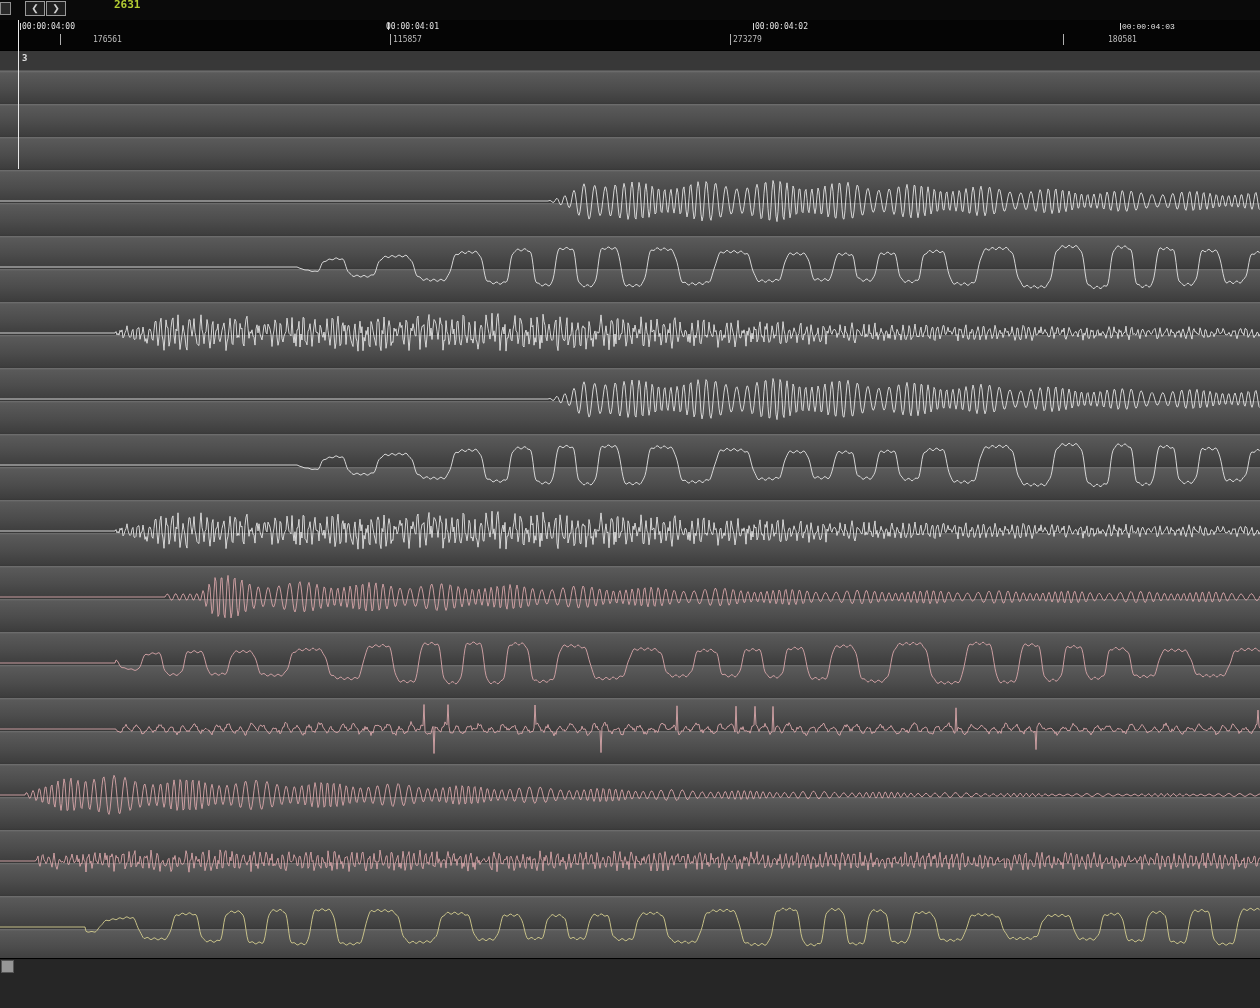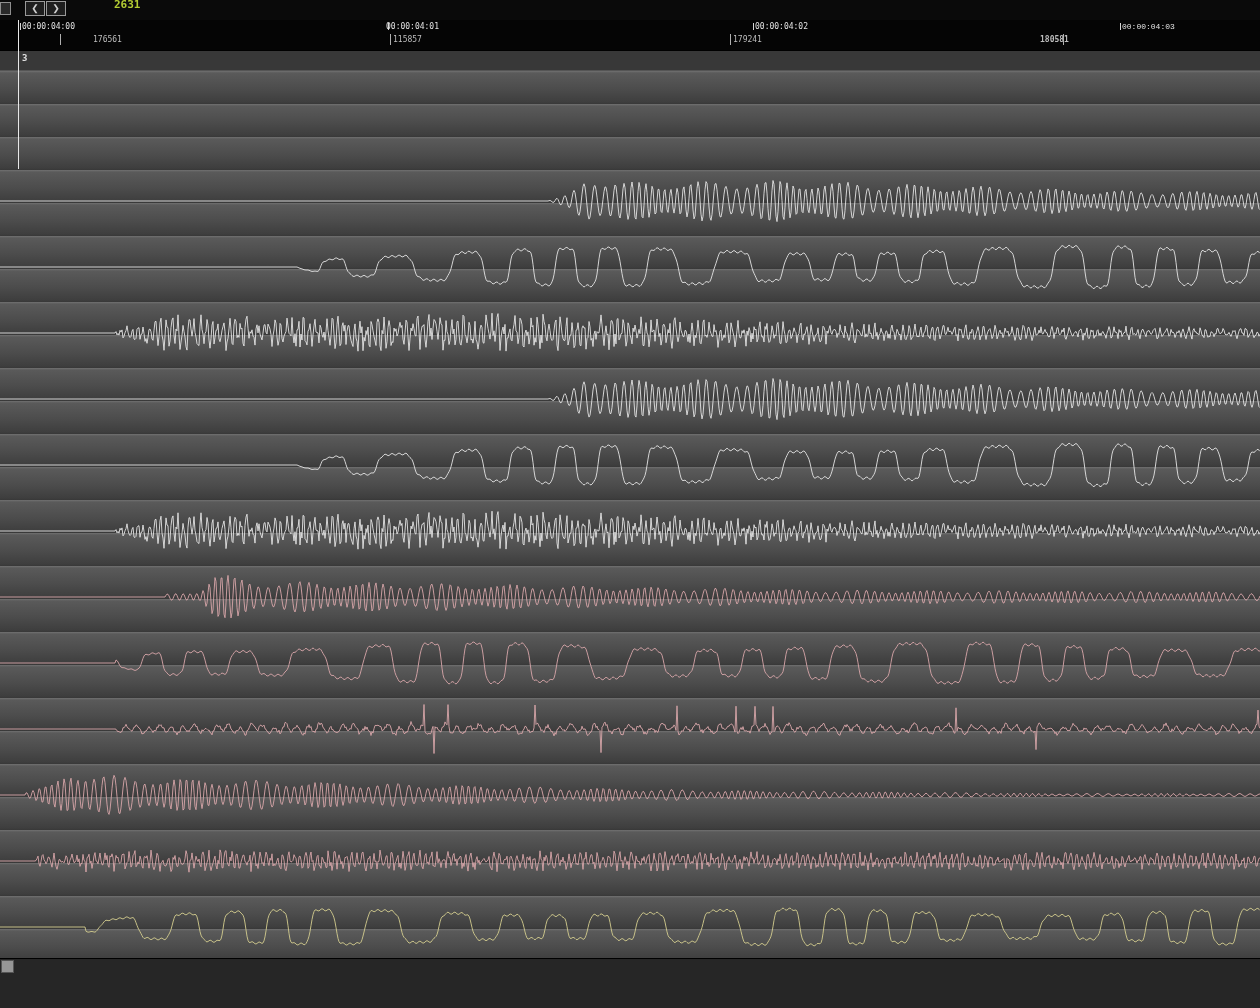--- a/index.html
+++ b/index.html
@@ -65,25 +65,25 @@
       <div class="tc-label" style="left: 22px;">00:00:04:00</div>
       <div class="smp-tick" style="left: 60px;"></div>
       <div class="smp-label" style="left: 63px; margin-left: 30px;">176561</div>
       <div class="tc-tick" style="left: 388px;"></div>
       <div class="tc-label" style="left: 386px;">00:00:04:01</div>
       <div class="smp-tick" style="left: 390px;"></div>
       <div class="smp-label" style="left: 393px;">115857</div>
       <div class="tc-tick" style="left: 753px;"></div>
       <div class="tc-label" style="left: 755px;">00:00:04:02</div>
       <div class="smp-tick" style="left: 730px;"></div>
-      <div class="smp-label" style="left: 733px;">179241</div>
+      <div class="smp-label" style="left: 733px;">273279</div>
       <div class="tc-tick" style="left: 1120px;"></div>
       <div class="tc-label" style="left: 1122px; font-family: Liberation Mono, monospace;">00:00:04:03</div>
       <div class="smp-tick" style="left: 1063px;"></div>
-      <div class="smp-label" style="left: 1040px; font-weight: bold;">180581</div>
+      <div class="smp-label" style="left: 1108px;">180581</div>
     </div>
 
   <div class="marker-strip">
     <div class="marker-label">3</div>
   </div>
 
   <div class="lanes">
     <svg id="wave-svg" width="1260" height="887" viewBox="0 0 1260 887">
         <polyline points="0,130.0 1,130.0 2,130.0 3,130.0 4,130.0 5,130.0 6,130.0 7,130.0 8,130.0 9,130.0 10,130.0 11,130.0 12,130.0 13,130.0 14,130.0 15,130.0 16,130.0 17,130.0 18,130.0 19,130.0 20,130.0 21,130.0 22,130.0 23,130.0 24,130.0 25,130.0 26,130.0 27,130.0 28,130.0 29,130.0 30,130.0 31,130.0 32,130.0 33,130.0 34,130.0 35,130.0 36,130.0 37,130.0 38,130.0 39,130.0 40,130.0 41,130.0 42,130.0 43,130.0 44,130.0 45,130.0 46,130.0 47,130.0 48,130.0 49,130.0 50,130.0 51,130.0 52,130.0 53,130.0 54,130.0 55,130.0 56,130.0 57,130.0 58,130.0 59,130.0 60,130.0 61,130.0 62,130.0 63,130.0 64,130.0 65,130.0 66,130.0 67,130.0 68,130.0 69,130.0 70,130.0 71,130.0 72,130.0 73,130.0 74,130.0 75,130.0 76,130.0 77,130.0 78,130.0 79,130.0 80,130.0 81,130.0 82,130.0 83,130.0 84,130.0 85,130.0 86,130.0 87,130.0 88,130.0 89,130.0 90,130.0 91,130.0 92,130.0 93,130.0 94,130.0 95,130.0 96,130.0 97,130.0 98,130.0 99,130.0 100,130.0 101,130.0 102,130.0 103,130.0 104,130.0 105,130.0 106,130.0 107,130.0 108,130.0 109,130.0 110,130.0 111,130.0 112,130.0 113,130.0 114,130.0 115,130.0 116,130.0 117,130.0 118,130.0 119,130.0 120,130.0 121,130.0 122,130.0 123,130.0 124,130.0 125,130.0 126,130.0 127,130.0 128,130.0 129,130.0 130,130.0 131,130.0 132,130.0 133,130.0 134,130.0 135,130.0 136,130.0 137,130.0 138,130.0 139,130.0 140,130.0 141,130.0 142,130.0 143,130.0 144,130.0 145,130.0 146,130.0 147,130.0 148,130.0 149,130.0 150,130.0 151,130.0 152,130.0 153,130.0 154,130.0 155,130.0 156,130.0 157,130.0 158,130.0 159,130.0 160,130.0 161,130.0 162,130.0 163,130.0 164,130.0 165,130.0 166,130.0 167,130.0 168,130.0 169,130.0 170,130.0 171,130.0 172,130.0 173,130.0 174,130.0 175,130.0 176,130.0 177,130.0 178,130.0 179,130.0 180,130.0 181,130.0 182,130.0 183,130.0 184,130.0 185,130.0 186,130.0 187,130.0 188,130.0 189,130.0 190,130.0 191,130.0 192,130.0 193,130.0 194,130.0 195,130.0 196,130.0 197,130.0 198,130.0 199,130.0 200,130.0 201,130.0 202,130.0 203,130.0 204,130.0 205,130.0 206,130.0 207,130.0 208,130.0 209,130.0 210,130.0 211,130.0 212,130.0 213,130.0 214,130.0 215,130.0 216,130.0 217,130.0 218,130.0 219,130.0 220,130.0 221,130.0 222,130.0 223,130.0 224,130.0 225,130.0 226,130.0 227,130.0 228,130.0 229,130.0 230,130.0 231,130.0 232,130.0 233,130.0 234,130.0 235,130.0 236,130.0 237,130.0 238,130.0 239,130.0 240,130.0 241,130.0 242,130.0 243,130.0 244,130.0 245,130.0 246,130.0 247,130.0 248,130.0 249,130.0 250,130.0 251,130.0 252,130.0 253,130.0 254,130.0 255,130.0 256,130.0 257,130.0 258,130.0 259,130.0 260,130.0 261,130.0 262,130.0 263,130.0 264,130.0 265,130.0 266,130.0 267,130.0 268,130.0 269,130.0 270,130.0 271,130.0 272,130.0 273,130.0 274,130.0 275,130.0 276,130.0 277,130.0 278,130.0 279,130.0 280,130.0 281,130.0 282,130.0 283,130.0 284,130.0 285,130.0 286,130.0 287,130.0 288,130.0 289,130.0 290,130.0 291,130.0 292,130.0 293,130.0 294,130.0 295,130.0 296,130.0 297,130.0 298,130.0 299,130.0 300,130.0 301,130.0 302,130.0 303,130.0 304,130.0 305,130.0 306,130.0 307,130.0 308,130.0 309,130.0 310,130.0 311,130.0 312,130.0 313,130.0 314,130.0 315,130.0 316,130.0 317,130.0 318,130.0 319,130.0 320,130.0 321,130.0 322,130.0 323,130.0 324,130.0 325,130.0 326,130.0 327,130.0 328,130.0 329,130.0 330,130.0 331,130.0 332,130.0 333,130.0 334,130.0 335,130.0 336,130.0 337,130.0 338,130.0 339,130.0 340,130.0 341,130.0 342,130.0 343,130.0 344,130.0 345,130.0 346,130.0 347,130.0 348,130.0 349,130.0 350,130.0 351,130.0 352,130.0 353,130.0 354,130.0 355,130.0 356,130.0 357,130.0 358,130.0 359,130.0 360,130.0 361,130.0 362,130.0 363,130.0 364,130.0 365,130.0 366,130.0 367,130.0 368,130.0 369,130.0 370,130.0 371,130.0 372,130.0 373,130.0 374,130.0 375,130.0 376,130.0 377,130.0 378,130.0 379,130.0 380,130.0 381,130.0 382,130.0 383,130.0 384,130.0 385,130.0 386,130.0 387,130.0 388,130.0 389,130.0 390,130.0 391,130.0 392,130.0 393,130.0 394,130.0 395,130.0 396,130.0 397,130.0 398,130.0 399,130.0 400,130.0 401,130.0 402,130.0 403,130.0 404,130.0 405,130.0 406,130.0 407,130.0 408,130.0 409,130.0 410,130.0 411,130.0 412,130.0 413,130.0 414,130.0 415,130.0 416,130.0 417,130.0 418,130.0 419,130.0 420,130.0 421,130.0 422,130.0 423,130.0 424,130.0 425,130.0 426,130.0 427,130.0 428,130.0 429,130.0 430,130.0 431,130.0 432,130.0 433,130.0 434,130.0 435,130.0 436,130.0 437,130.0 438,130.0 439,130.0 440,130.0 441,130.0 442,130.0 443,130.0 444,130.0 445,130.0 446,130.0 447,130.0 448,130.0 449,130.0 450,130.0 451,130.0 452,130.0 453,130.0 454,130.0 455,130.0 456,130.0 457,130.0 458,130.0 459,130.0 460,130.0 461,130.0 462,130.0 463,130.0 464,130.0 465,130.0 466,130.0 467,130.0 468,130.0 469,130.0 470,130.0 471,130.0 472,130.0 473,130.0 474,130.0 475,130.0 476,130.0 477,130.0 478,130.0 479,130.0 480,130.0 481,130.0 482,130.0 483,130.0 484,130.0 485,130.0 486,130.0 487,130.0 488,130.0 489,130.0 490,130.0 491,130.0 492,130.0 493,130.0 494,130.0 495,130.0 496,130.0 497,130.0 498,130.0 499,130.0 500,130.0 501,130.0 502,130.0 503,130.0 504,130.0 505,130.0 506,130.0 507,130.0 508,130.0 509,130.0 510,130.0 511,130.0 512,130.0 513,130.0 514,130.0 515,130.0 516,130.0 517,130.0 518,130.0 519,130.0 520,130.0 521,130.0 522,130.0 523,130.0 524,130.0 525,130.0 526,130.0 527,130.0 528,130.0 529,130.0 530,130.0 531,130.0 532,130.0 533,130.0 534,130.0 535,130.0 536,130.0 537,130.0 538,130.0 539,130.0 540,130.0 541,130.0 542,130.0 543,130.0 544,130.0 545,130.0 546,130.0 547,130.0 548,130.0 549,129.7 550,129.5 551,129.9 552,130.8 553,131.4 554,131.1 555,129.7 556,128.0 557,127.3 558,128.4 559,130.9 560,133.3 561,133.9 562,132.3 563,128.9 564,125.8 565,124.7 566,126.4 567,130.2 568,134.3 569,136.5 570,135.8 571,132.4 572,126.9 573,121.6 574,119.4 575,121.7 576,128.1 577,136.1 578,142.4 579,144.3 580,140.7 581,132.7 582,123.2 583,115.6 584,112.8 585,116.0 586,124.2 587,134.7 588,144.0 589,148.1 590,146.1 591,139.2 592,129.8 593,120.9 594,115.3 595,114.5 596,118.7 597,126.2 598,134.8 599,141.7 600,144.6 601,142.7 602,136.6 603,128.3 604,120.5 605,115.9 606,116.3 607,121.6 608,130.2 609,139.0 610,144.5 611,144.5 612,138.7 613,129.0 614,119.4 615,114.0 616,115.6 617,123.7 618,135.1 619,144.4 620,147.0 621,141.1 622,129.4 623,117.7 624,112.4 625,116.6 626,128.5 627,141.7 628,148.4 629,144.1 630,130.8 631,116.7 632,111.0 633,117.8 634,133.0 635,146.3 636,148.1 637,136.9 638,120.6 639,111.4 640,116.4 641,131.9 642,145.7 643,146.8 644,134.3 645,118.6 646,112.7 647,121.6 648,137.4 649,146.3 650,140.7 651,125.9 652,115.3 653,118.3 654,131.7 655,143.0 656,141.9 657,129.9 658,118.5 659,118.3 660,129.0 661,140.3 662,141.5 663,131.8 664,120.6 665,118.7 666,127.5 667,138.6 668,141.4 669,133.4 670,122.2 671,118.4 672,125.5 673,136.9 674,142.1 675,136.2 676,124.4 677,117.4 678,121.5 679,133.4 680,142.8 681,141.3 682,129.9 683,118.2 684,115.9 685,125.2 686,138.8 687,145.9 688,140.8 689,127.2 690,115.2 691,113.7 692,124.1 693,138.9 694,147.9 695,145.1 696,132.1 697,117.6 698,110.7 699,115.5 700,129.1 701,143.2 702,149.9 703,145.5 704,132.8 705,118.7 706,110.6 707,112.3 708,122.5 709,136.0 710,146.5 711,149.3 712,143.6 713,132.3 714,120.5 715,113.0 716,112.5 717,118.8 718,129.1 719,139.3 720,145.6 721,146.0 722,140.8 723,132.2 724,123.2 725,117.0 726,115.4 727,118.6 728,125.4 729,133.3 730,139.9 731,143.1 732,142.0 733,137.2 734,130.2 735,123.4 736,118.8 737,117.8 738,120.8 739,126.7 740,133.8 741,139.7 742,142.4 743,140.9 744,135.6 745,128.1 746,121.0 747,116.9 748,117.6 749,123.1 750,131.6 751,139.9 752,144.7 753,143.5 754,136.4 755,126.1 756,116.9 757,113.3 758,117.4 759,127.9 760,140.0 761,147.7 762,146.5 763,136.4 764,122.3 765,112.0 766,111.6 767,122.1 768,137.7 769,149.0 770,148.7 771,136.3 772,119.6 773,109.5 774,113.4 775,128.9 776,145.3 777,150.6 778,140.7 779,122.8 780,110.5 781,113.6 782,129.5 783,145.5 784,148.5 785,136.2 786,119.1 787,111.8 788,120.3 789,136.9 790,146.8 791,141.5 792,126.2 793,115.0 794,117.8 795,131.6 796,143.3 797,142.2 798,129.8 799,118.2 800,118.1 801,129.2 802,140.6 803,141.7 804,131.6 805,120.3 806,118.4 807,127.5 808,138.8 809,141.7 810,133.5 811,122.0 812,118.0 813,125.1 814,136.9 815,142.6 816,136.8 817,124.7 818,117.0 819,120.6 820,132.7 821,142.8 822,142.3 823,131.4 824,118.9 825,115.0 826,123.1 827,137.0 828,145.9 829,142.9 830,130.2 831,117.0 832,112.7 833,120.5 834,135.0 835,146.4 836,147.2 837,137.1 838,122.4 839,112.3 840,112.6 841,123.0 842,137.2 843,147.4 844,148.2 845,139.6 846,126.3 847,115.1 848,111.3 849,116.3 850,127.4 851,139.3 852,146.7 853,146.8 854,140.0 855,129.5 856,119.6 857,114.2 858,115.0 859,121.2 860,130.3 861,138.8 862,143.8 863,143.8 864,139.1 865,131.7 866,124.1 867,118.8 868,117.4 869,120.1 870,125.7 871,132.5 872,138.3 873,141.2 874,140.5 875,136.5 876,130.5 877,124.5 878,120.3 879,119.2 880,121.8 881,127.1 882,133.4 883,138.8 884,141.1 885,139.6 886,134.6 887,127.6 888,121.2 889,118.0 890,119.3 891,125.1 892,133.1 893,140.3 894,143.4 895,140.7 896,133.0 897,123.4 898,116.5 899,115.9 900,122.3 901,133.0 902,142.6 903,145.8 904,140.4 905,128.9 906,117.6 907,113.4 908,119.1 909,131.7 910,143.5 911,146.8 912,139.0 913,125.1 914,114.4 915,114.7 916,125.9 917,140.1 918,146.7 919,140.6 920,126.5 921,115.3 922,116.0 923,127.9 924,141.2 925,144.8 926,135.9 927,122.3 928,115.8 929,121.9 930,134.8 931,143.0 932,139.2 933,127.3 934,118.4 935,120.5 936,131.2 937,140.3 938,139.4 939,129.8 940,120.8 941,120.8 942,129.5 943,138.4 944,139.1 945,131.2 946,122.3 947,120.9 948,128.1 949,137.0 950,139.3 951,132.8 952,123.7 953,120.3 954,125.9 955,135.3 956,140.2 957,135.9 958,126.2 959,119.6 960,121.8 961,131.3 962,139.9 963,140.6 964,132.5 965,122.0 966,117.6 967,122.8 968,133.7 969,142.1 970,141.8 971,132.8 972,121.7 973,116.0 974,119.8 975,130.4 976,140.9 977,144.6 978,139.3 979,128.5 980,118.5 981,115.2 982,120.1 983,130.3 984,140.2 985,144.8 986,141.8 987,133.2 988,123.3 989,116.8 990,116.4 991,122.0 992,130.8 993,138.9 994,143.0 995,141.8 996,136.0 997,128.2 998,121.5 999,118.2 1000,119.3 1001,124.1 1002,130.7 1003,136.6 1004,140.0 1005,139.9 1006,136.6 1007,131.3 1008,125.9 1009,122.0 1010,120.9 1011,122.6 1012,126.7 1013,131.6 1014,135.9 1015,138.2 1016,137.9 1017,135.0 1018,130.6 1019,125.9 1020,122.7 1021,121.8 1022,123.7 1023,127.9 1024,132.9 1025,137.0 1026,138.7 1027,137.2 1028,132.9 1029,127.3 1030,122.5 1031,120.5 1032,122.4 1033,127.6 1034,134.2 1035,139.2 1036,140.3 1037,136.6 1038,129.5 1039,122.3 1040,118.7 1041,120.8 1042,127.9 1043,136.4 1044,141.7 1045,140.5 1046,133.1 1047,123.7 1048,117.9 1049,119.5 1050,127.9 1051,137.7 1052,142.6 1053,138.9 1054,129.0 1055,119.9 1056,118.0 1057,125.0 1058,135.6 1059,141.8 1060,138.8 1061,128.9 1062,120.1 1063,119.5 1064,127.5 1065,137.3 1066,140.6 1067,134.8 1068,125.1 1069,120.0 1070,124.0 1071,133.1 1072,139.0 1073,136.5 1074,128.3 1075,122.0 1076,123.4 1077,130.8 1078,137.2 1079,136.5 1080,129.8 1081,123.5 1082,123.6 1083,129.7 1084,135.9 1085,136.3 1086,130.8 1087,124.6 1088,123.6 1089,128.7 1090,135.0 1091,136.6 1092,132.1 1093,125.6 1094,123.0 1095,126.8 1096,133.6 1097,137.3 1098,134.6 1099,127.8 1100,122.6 1101,123.7 1102,130.1 1103,136.7 1104,138.0 1105,132.9 1106,125.2 1107,121.0 1108,123.6 1109,131.1 1110,138.0 1111,139.3 1112,134.1 1113,125.9 1114,120.4 1115,121.0 1116,127.5 1117,135.6 1118,140.3 1119,138.9 1120,132.4 1121,124.5 1122,119.7 1123,120.5 1124,126.2 1125,133.8 1126,139.4 1127,140.3 1128,136.3 1129,129.6 1130,123.3 1131,120.1 1132,121.2 1133,125.9 1134,132.1 1135,137.2 1136,139.2 1137,137.7 1138,133.5 1139,128.1 1140,123.8 1141,121.8 1142,122.7 1143,126.1 1144,130.6 1145,134.6 1146,137.0 1147,136.9 1148,134.7 1149,131.1 1150,127.3 1151,124.5 1152,123.5 1153,124.6 1154,127.4 1155,131.0 1156,134.2 1157,136.0 1158,135.8 1159,133.8 1160,130.5 1161,126.9 1162,124.4 1163,123.7 1164,125.3 1165,128.6 1166,132.6 1167,135.7 1168,136.8 1169,135.3 1170,131.5 1171,126.9 1172,123.4 1173,122.5 1174,124.9 1175,129.7 1176,134.9 1177,138.1 1178,137.5 1179,133.1 1180,126.9 1181,122.0 1182,121.2 1183,125.2 1184,132.1 1185,137.9 1186,139.3 1187,135.1 1188,127.7 1189,121.5 1190,120.7 1191,126.0 1192,134.1 1193,139.4 1194,138.2 1195,131.2 1196,123.3 1197,120.4 1198,124.8 1199,133.1 1200,138.9 1201,137.6 1202,130.2 1203,122.8 1204,121.6 1205,127.4 1206,135.2 1207,138.3 1208,134.1 1209,126.5 1210,122.3 1211,125.2 1212,132.2 1213,137.0 1214,135.1 1215,128.7 1216,123.7 1217,124.8 1218,130.7 1219,135.7 1220,135.1 1221,129.8 1222,124.8 1223,124.9 1224,129.8 1225,134.8 1226,135.1 1227,130.6 1228,125.5 1229,124.7 1230,128.9 1231,134.1 1232,135.6 1233,131.9 1234,126.4 1235,124.0 1236,127.0 1237,132.8 1238,136.2 1239,134.3 1240,128.6 1241,123.8 1242,124.1 1243,129.3 1244,135.3 1245,137.2 1246,133.5 1247,126.9 1248,122.5 1249,123.5 1250,129.4 1251,135.8 1252,138.3 1253,135.2 1254,128.6 1255,122.8 1256,121.5 1257,125.5 1258,132.2 1259,137.7 1260,138.7" fill="none" stroke="#e4e4e4" stroke-width="0.9"></polyline>
         <polyline points="0,196.0 1,196.0 2,196.0 3,196.0 4,196.0 5,196.0 6,196.0 7,196.0 8,196.0 9,196.0 10,196.0 11,196.0 12,196.0 13,196.0 14,196.0 15,196.0 16,196.0 17,196.0 18,196.0 19,196.0 20,196.0 21,196.0 22,196.0 23,196.0 24,196.0 25,196.0 26,196.0 27,196.0 28,196.0 29,196.0 30,196.0 31,196.0 32,196.0 33,196.0 34,196.0 35,196.0 36,196.0 37,196.0 38,196.0 39,196.0 40,196.0 41,196.0 42,196.0 43,196.0 44,196.0 45,196.0 46,196.0 47,196.0 48,196.0 49,196.0 50,196.0 51,196.0 52,196.0 53,196.0 54,196.0 55,196.0 56,196.0 57,196.0 58,196.0 59,196.0 60,196.0 61,196.0 62,196.0 63,196.0 64,196.0 65,196.0 66,196.0 67,196.0 68,196.0 69,196.0 70,196.0 71,196.0 72,196.0 73,196.0 74,196.0 75,196.0 76,196.0 77,196.0 78,196.0 79,196.0 80,196.0 81,196.0 82,196.0 83,196.0 84,196.0 85,196.0 86,196.0 87,196.0 88,196.0 89,196.0 90,196.0 91,196.0 92,196.0 93,196.0 94,196.0 95,196.0 96,196.0 97,196.0 98,196.0 99,196.0 100,196.0 101,196.0 102,196.0 103,196.0 104,196.0 105,196.0 106,196.0 107,196.0 108,196.0 109,196.0 110,196.0 111,196.0 112,196.0 113,196.0 114,196.0 115,196.0 116,196.0 117,196.0 118,196.0 119,196.0 120,196.0 121,196.0 122,196.0 123,196.0 124,196.0 125,196.0 126,196.0 127,196.0 128,196.0 129,196.0 130,196.0 131,196.0 132,196.0 133,196.0 134,196.0 135,196.0 136,196.0 137,196.0 138,196.0 139,196.0 140,196.0 141,196.0 142,196.0 143,196.0 144,196.0 145,196.0 146,196.0 147,196.0 148,196.0 149,196.0 150,196.0 151,196.0 152,196.0 153,196.0 154,196.0 155,196.0 156,196.0 157,196.0 158,196.0 159,196.0 160,196.0 161,196.0 162,196.0 163,196.0 164,196.0 165,196.0 166,196.0 167,196.0 168,196.0 169,196.0 170,196.0 171,196.0 172,196.0 173,196.0 174,196.0 175,196.0 176,196.0 177,196.0 178,196.0 179,196.0 180,196.0 181,196.0 182,196.0 183,196.0 184,196.0 185,196.0 186,196.0 187,196.0 188,196.0 189,196.0 190,196.0 191,196.0 192,196.0 193,196.0 194,196.0 195,196.0 196,196.0 197,196.0 198,196.0 199,196.0 200,196.0 201,196.0 202,196.0 203,196.0 204,196.0 205,196.0 206,196.0 207,196.0 208,196.0 209,196.0 210,196.0 211,196.0 212,196.0 213,196.0 214,196.0 215,196.0 216,196.0 217,196.0 218,196.0 219,196.0 220,196.0 221,196.0 222,196.0 223,196.0 224,196.0 225,196.0 226,196.0 227,196.0 228,196.0 229,196.0 230,196.0 231,196.0 232,196.0 233,196.0 234,196.0 235,196.0 236,196.0 237,196.0 238,196.0 239,196.0 240,196.0 241,196.0 242,196.0 243,196.0 244,196.0 245,196.0 246,196.0 247,196.0 248,196.0 249,196.0 250,196.0 251,196.0 252,196.0 253,196.0 254,196.0 255,196.0 256,196.0 257,196.0 258,196.0 259,196.0 260,196.0 261,196.0 262,196.0 263,196.0 264,196.0 265,196.0 266,196.0 267,196.0 268,196.0 269,196.0 270,196.0 271,196.0 272,196.0 273,196.0 274,196.0 275,196.0 276,196.0 277,196.0 278,196.0 279,196.0 280,196.0 281,196.0 282,196.0 283,196.0 284,196.0 285,196.0 286,196.0 287,196.0 288,196.0 289,196.0 290,196.0 291,196.0 292,196.0 293,196.0 294,196.0 295,196.0 296,196.0 297,196.0 298,196.4 299,196.9 300,197.3 301,197.6 302,197.9 303,198.3 304,198.7 305,198.9 306,199.0 307,199.0 308,199.0 309,199.3 310,199.7 311,200.2 312,200.4 313,200.4 314,200.2 315,200.1 316,200.2 317,200.4 318,200.3 319,199.4 320,197.3 321,194.7 322,192.4 323,191.1 324,190.6 325,190.5 326,190.2 327,189.5 328,188.7 329,188.1 330,188.1 331,188.5 332,188.8 333,188.7 334,188.1 335,187.3 336,186.9 337,187.1 338,187.8 339,188.4 340,188.5 341,188.2 342,187.9 343,188.2 344,189.7 345,192.4 346,195.6 347,198.6 348,200.6 349,201.7 350,202.5 351,203.4 352,204.5 353,205.3 354,205.5 355,205.1 356,204.5 357,204.1 358,204.5 359,205.2 360,205.9 361,206.0 362,205.4 363,204.7 364,204.4 365,204.7 366,205.5 367,206.1 368,206.1 369,205.5 370,204.6 371,204.0 372,203.9 373,204.0 374,203.6 375,201.9 376,199.1 377,195.6 378,192.6 379,190.6 380,189.5 381,188.9 382,188.1 383,186.9 384,185.8 385,185.2 386,185.4 387,186.0 388,186.6 389,186.5 390,185.7 391,184.9 392,184.5 393,184.8 394,185.5 395,186.1 396,186.1 397,185.3 398,184.5 399,184.1 400,184.4 401,185.2 402,185.9 403,185.8 404,185.2 405,184.4 406,184.2 407,184.9 408,186.2 409,187.5 410,188.6 411,189.4 412,190.7 413,193.0 414,196.3 415,200.0 416,203.1 417,205.0 418,205.6 419,205.7 420,206.1 421,207.0 422,208.3 423,209.2 424,209.3 425,208.6 426,207.9 427,207.7 428,208.3 429,209.3 430,210.0 431,210.0 432,209.2 433,208.4 434,208.1 435,208.7 436,209.6 437,210.3 438,210.2 439,209.4 440,208.5 441,208.2 442,208.7 443,209.5 444,209.9 445,209.4 446,208.0 447,206.2 448,204.4 449,202.7 450,200.7 451,197.7 452,193.9 453,189.7 454,186.2 455,184.1 456,183.3 457,183.5 458,183.6 459,183.1 460,182.0 461,181.0 462,180.6 463,181.1 464,182.0 465,182.5 466,182.3 467,181.4 468,180.4 469,180.2 470,180.7 471,181.6 472,182.2 473,182.0 474,181.1 475,180.3 476,180.2 477,181.1 478,182.5 479,183.9 480,185.2 481,186.7 482,189.6 483,194.1 484,199.7 485,204.8 486,208.4 487,210.0 488,210.3 489,210.1 490,210.3 491,211.1 492,212.2 493,212.9 494,212.7 495,211.9 496,211.1 497,211.0 498,211.7 499,212.7 500,213.3 501,213.0 502,212.1 503,211.2 504,210.8 505,211.1 506,211.2 507,210.1 508,206.8 509,201.1 510,194.1 511,188.0 512,184.3 513,182.6 514,181.7 515,180.7 516,179.4 517,178.3 518,178.0 519,178.6 520,179.5 521,180.0 522,179.6 523,178.7 524,177.8 525,177.7 526,178.4 527,179.5 528,180.2 529,180.4 530,180.6 531,182.1 532,186.3 533,193.5 534,201.8 535,208.0 536,211.1 537,212.0 538,212.0 539,212.4 540,213.3 541,214.4 542,215.0 543,214.7 544,213.8 545,213.0 546,213.0 547,213.7 548,214.6 549,215.0 550,214.3 551,212.8 552,210.8 553,208.0 554,203.6 555,197.0 556,189.8 557,183.9 558,180.0 559,177.8 560,177.1 561,177.6 562,178.4 563,178.7 564,178.2 565,177.3 566,176.5 567,176.4 568,177.2 569,178.2 570,178.7 571,178.5 572,178.1 573,178.5 574,180.9 575,186.5 576,194.9 577,203.4 578,209.0 579,211.4 580,212.3 581,213.1 582,214.3 583,215.4 584,215.9 585,215.5 586,214.5 587,213.8 588,213.8 589,214.6 590,215.6 591,215.9 592,215.2 593,213.8 594,212.3 595,210.7 596,208.1 597,203.1 598,195.6 599,187.8 600,181.9 601,178.5 602,177.3 603,177.5 604,178.2 605,178.4 606,177.8 607,176.8 608,176.0 609,176.1 610,176.9 611,177.9 612,178.3 613,177.8 614,177.0 615,176.5 616,177.1 617,178.9 618,181.6 619,185.4 620,190.3 621,196.4 622,202.6 623,207.7 624,211.5 625,214.0 626,215.1 627,214.9 628,214.1 629,213.5 630,213.7 631,214.6 632,215.5 633,215.8 634,215.2 635,214.2 636,213.5 637,213.6 638,214.4 639,215.2 640,215.3 641,214.3 642,212.6 643,210.8 644,208.9 645,206.4 646,202.3 647,196.5 648,190.1 649,184.5 650,180.8 651,179.2 652,179.1 653,179.4 654,179.4 655,178.6 656,177.5 657,176.8 658,177.0 659,177.9 660,178.9 661,179.1 662,178.5 663,177.5 664,177.0 665,177.2 666,178.2 667,179.2 668,179.5 669,179.0 670,178.3 671,178.0 672,178.8 673,180.7 674,183.0 675,185.5 676,188.0 677,191.2 678,195.4 679,200.3 680,205.1 681,208.9 682,211.1 683,211.6 684,211.4 685,211.2 686,211.8 687,212.9 688,213.8 689,214.1 690,213.4 691,212.4 692,211.8 693,212.0 694,213.0 695,213.8 696,213.9 697,213.2 698,212.1 699,211.5 700,211.7 701,212.6 702,213.4 703,213.5 704,212.6 705,211.4 706,210.7 707,210.7 708,211.1 709,211.3 710,210.3 711,208.0 712,204.8 713,201.3 714,198.0 715,195.1 716,192.2 717,189.1 718,185.9 719,183.1 720,181.3 721,180.9 722,181.4 723,182.0 724,181.9 725,181.0 726,179.9 727,179.4 728,179.8 729,180.8 730,181.7 731,181.7 732,181.0 733,180.0 734,179.6 735,180.0 736,181.0 737,181.9 738,182.0 739,181.3 740,180.4 741,180.0 742,180.5 743,181.7 744,182.7 745,183.1 746,182.8 747,182.5 748,183.2 749,185.4 750,188.9 751,193.0 752,196.9 753,200.0 754,202.3 755,204.4 756,206.6 757,208.8 758,210.3 759,210.7 760,210.1 761,209.2 762,208.8 763,209.3 764,210.4 765,211.2 766,211.1 767,210.3 768,209.2 769,208.8 770,209.2 771,210.2 772,210.9 773,210.8 774,209.9 775,208.8 776,208.3 777,208.6 778,209.2 779,209.4 780,208.4 781,205.8 782,202.1 783,198.0 784,194.1 785,191.0 786,188.6 787,186.4 788,184.4 789,182.7 790,181.9 791,182.3 792,183.2 793,183.9 794,183.8 795,182.9 796,182.0 797,181.6 798,182.2 799,183.2 800,184.0 801,183.9 802,183.1 803,182.2 804,182.0 805,182.9 806,184.5 807,186.3 808,188.1 809,190.5 810,194.0 811,198.6 812,203.1 813,206.6 814,208.7 815,209.2 816,208.6 817,207.8 818,207.6 819,208.2 820,209.3 821,210.0 822,209.9 823,208.9 824,207.9 825,207.6 826,208.2 827,209.1 828,209.7 829,209.2 830,207.6 831,205.2 832,202.2 833,198.4 834,194.1 835,190.2 836,187.1 837,184.6 838,182.9 839,182.3 840,182.8 841,183.7 842,184.3 843,184.1 844,183.1 845,182.2 846,181.9 847,182.6 848,183.7 849,184.4 850,184.3 851,183.7 852,183.6 853,185.0 854,188.9 855,195.1 856,201.3 857,205.4 858,206.8 859,207.1 860,207.4 861,208.4 862,209.6 863,210.3 864,210.0 865,209.1 866,208.2 867,208.0 868,208.7 869,209.8 870,210.3 871,209.9 872,208.6 873,207.0 874,205.4 875,203.1 876,199.2 877,193.9 878,188.8 879,185.0 880,182.7 881,181.9 882,182.3 883,183.1 884,183.6 885,183.2 886,182.2 887,181.3 888,181.1 889,181.8 890,182.9 891,183.5 892,183.2 893,182.4 894,182.0 895,182.9 896,185.7 897,190.7 898,196.8 899,202.2 900,205.4 901,206.9 902,208.0 903,209.4 904,210.7 905,211.4 906,211.2 907,210.2 908,209.4 909,209.4 910,210.2 911,211.3 912,211.8 913,211.4 914,210.4 915,209.4 916,209.1 917,209.3 918,209.3 919,207.7 920,203.5 921,197.2 922,190.6 923,186.0 924,183.9 925,183.2 926,182.9 927,182.0 928,180.7 929,179.7 930,179.5 931,180.3 932,181.2 933,181.7 934,181.2 935,180.1 936,179.2 937,179.2 938,180.0 939,181.1 940,181.6 941,181.3 942,180.6 943,180.5 944,181.8 945,184.9 946,189.5 947,194.8 948,199.7 949,203.4 950,206.1 951,208.3 952,210.5 953,212.3 954,213.2 955,213.0 956,212.2 957,211.5 958,211.6 959,212.6 960,213.7 961,214.1 962,213.7 963,212.7 964,211.9 965,212.0 966,212.9 967,214.0 968,214.4 969,213.8 970,212.7 971,211.7 972,211.5 973,211.8 974,211.9 975,210.8 976,207.9 977,203.4 978,198.3 979,193.6 980,189.8 981,187.0 982,184.5 983,182.0 984,179.7 985,178.1 986,177.7 987,178.2 988,179.0 989,179.2 990,178.5 991,177.3 992,176.5 993,176.6 994,177.4 995,178.4 996,178.7 997,178.0 998,176.9 999,176.2 1000,176.3 1001,177.2 1002,178.2 1003,178.5 1004,177.9 1005,176.9 1006,176.3 1007,176.6 1008,177.8 1009,179.3 1010,180.4 1011,180.9 1012,181.7 1013,183.5 1014,187.2 1015,192.4 1016,198.0 1017,202.9 1018,206.2 1019,208.3 1020,209.8 1021,211.6 1022,213.6 1023,215.3 1024,216.0 1025,215.7 1026,214.8 1027,214.3 1028,214.6 1029,215.7 1030,216.7 1031,217.0 1032,216.4 1033,215.4 1034,214.7 1035,215.0 1036,216.0 1037,216.9 1038,217.2 1039,216.5 1040,215.4 1041,214.8 1042,215.0 1043,215.9 1044,216.7 1045,216.7 1046,215.6 1047,213.9 1048,212.2 1049,210.8 1050,209.3 1051,206.6 1052,202.1 1053,195.9 1054,189.5 1055,184.2 1056,181.0 1057,179.6 1058,179.0 1059,178.3 1060,177.0 1061,175.5 1062,174.7 1063,174.8 1064,175.7 1065,176.6 1066,176.7 1067,176.0 1068,174.9 1069,174.3 1070,174.6 1071,175.6 1072,176.5 1073,176.7 1074,176.0 1075,175.0 1076,174.5 1077,175.1 1078,176.4 1079,177.9 1080,179.1 1081,180.2 1082,182.3 1083,186.5 1084,193.1 1085,200.9 1086,207.6 1087,211.8 1088,213.6 1089,214.0 1090,214.3 1091,215.1 1092,216.3 1093,217.4 1094,217.5 1095,216.8 1096,215.7 1097,215.2 1098,215.6 1099,216.6 1100,217.5 1101,217.5 1102,216.6 1103,215.4 1104,214.7 1105,214.8 1106,215.2 1107,214.8 1108,212.4 1109,207.4 1110,199.8 1111,191.6 1112,185.1 1113,181.5 1114,179.7 1115,178.4 1116,176.9 1117,175.5 1118,174.9 1119,175.2 1120,176.3 1121,177.1 1122,177.2 1123,176.3 1124,175.3 1125,174.9 1126,175.4 1127,176.6 1128,177.7 1129,178.2 1130,178.2 1131,179.0 1132,182.1 1133,188.7 1134,197.9 1135,206.3 1136,211.4 1137,213.2 1138,213.5 1139,213.6 1140,214.4 1141,215.6 1142,216.5 1143,216.4 1144,215.5 1145,214.5 1146,214.0 1147,214.4 1148,215.4 1149,216.1 1150,215.8 1151,214.4 1152,212.3 1153,209.8 1154,206.1 1155,200.2 1156,192.8 1157,186.0 1158,181.1 1159,178.1 1160,176.9 1161,177.0 1162,177.9 1163,178.7 1164,178.6 1165,177.7 1166,176.7 1167,176.4 1168,177.0 1169,178.2 1170,179.1 1171,179.2 1172,178.7 1173,178.5 1174,179.9 1175,184.1 1176,191.4 1177,200.0 1178,206.7 1179,210.0 1180,211.0 1181,211.7 1182,212.7 1183,213.9 1184,214.7 1185,214.6 1186,213.6 1187,212.6 1188,212.2 1189,212.7 1190,213.8 1191,214.4 1192,214.1 1193,212.8 1194,211.3 1195,209.8 1196,208.2 1197,205.1 1198,199.5 1199,192.3 1200,185.8 1201,181.5 1202,179.6 1203,179.4 1204,180.2 1205,180.8 1206,180.5 1207,179.5 1208,178.6 1209,178.3 1210,179.0 1211,180.2 1212,180.9 1213,180.8 1214,179.9 1215,179.1 1216,179.1 1217,180.3 1218,182.4 1219,185.0 1220,188.2 1221,192.3 1222,197.4 1223,202.5 1224,206.8 1225,210.0 1226,211.7 1227,212.0 1228,211.3 1229,210.4 1230,210.2 1231,210.9 1232,212.0 1233,212.6 1234,212.3 1235,211.3 1236,210.2 1237,210.0 1238,210.6 1239,211.6 1240,212.1 1241,211.7 1242,210.3 1243,208.8 1244,207.7 1245,206.8 1246,205.2 1247,202.0 1248,197.0 1249,191.3 1250,186.5 1251,183.8 1252,183.0 1253,183.2 1254,183.4 1255,182.8 1256,181.6 1257,180.6 1258,180.4 1259,181.2 1260,182.3" fill="none" stroke="#e4e4e4" stroke-width="0.9"></polyline>

